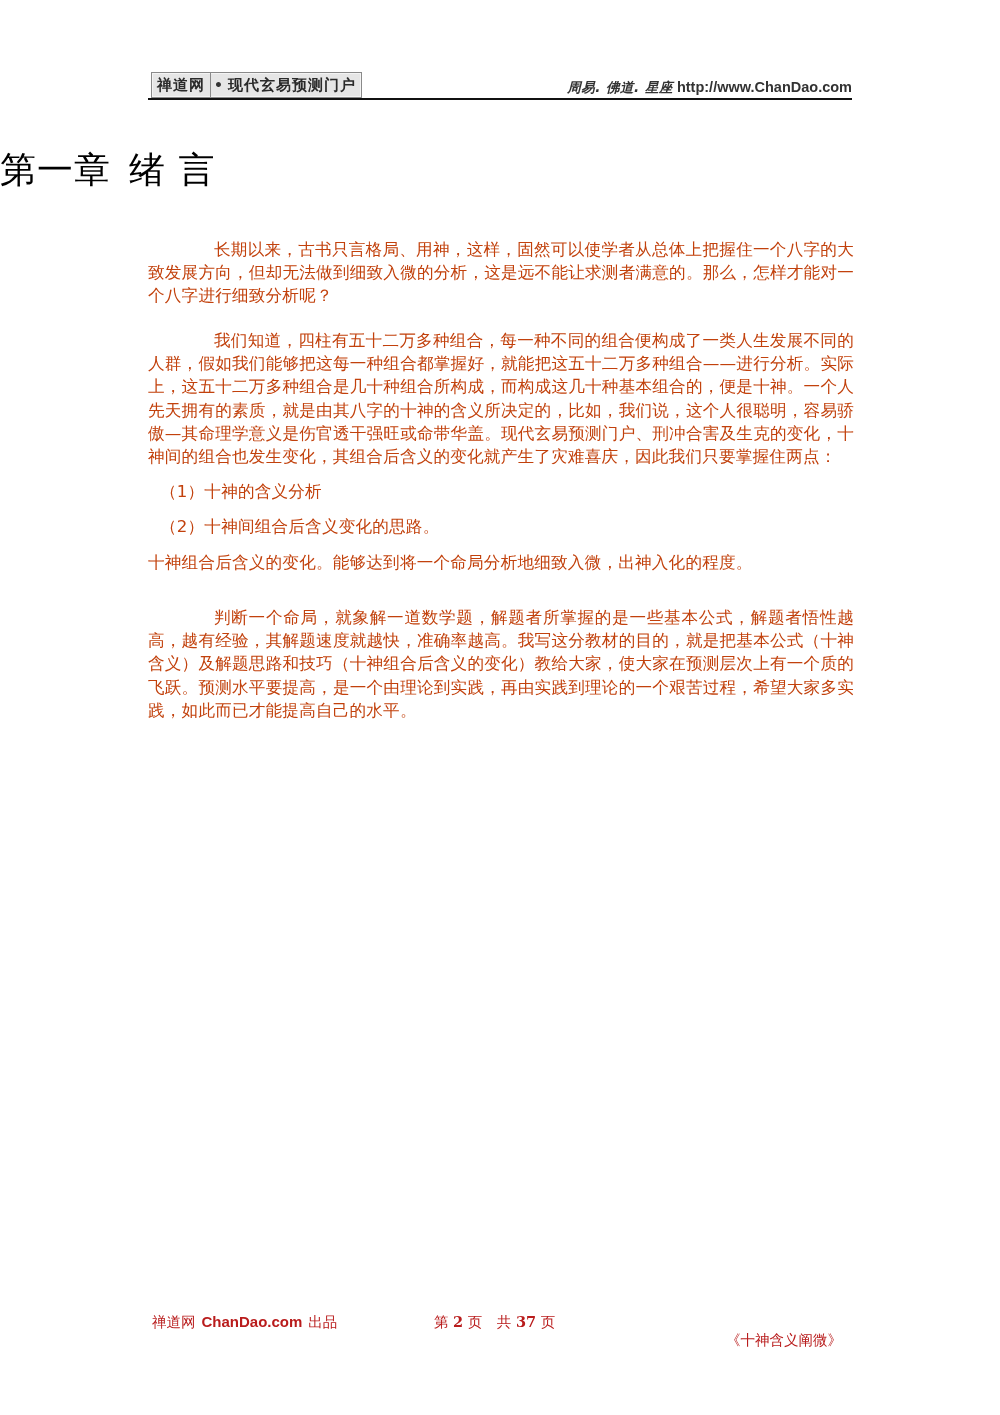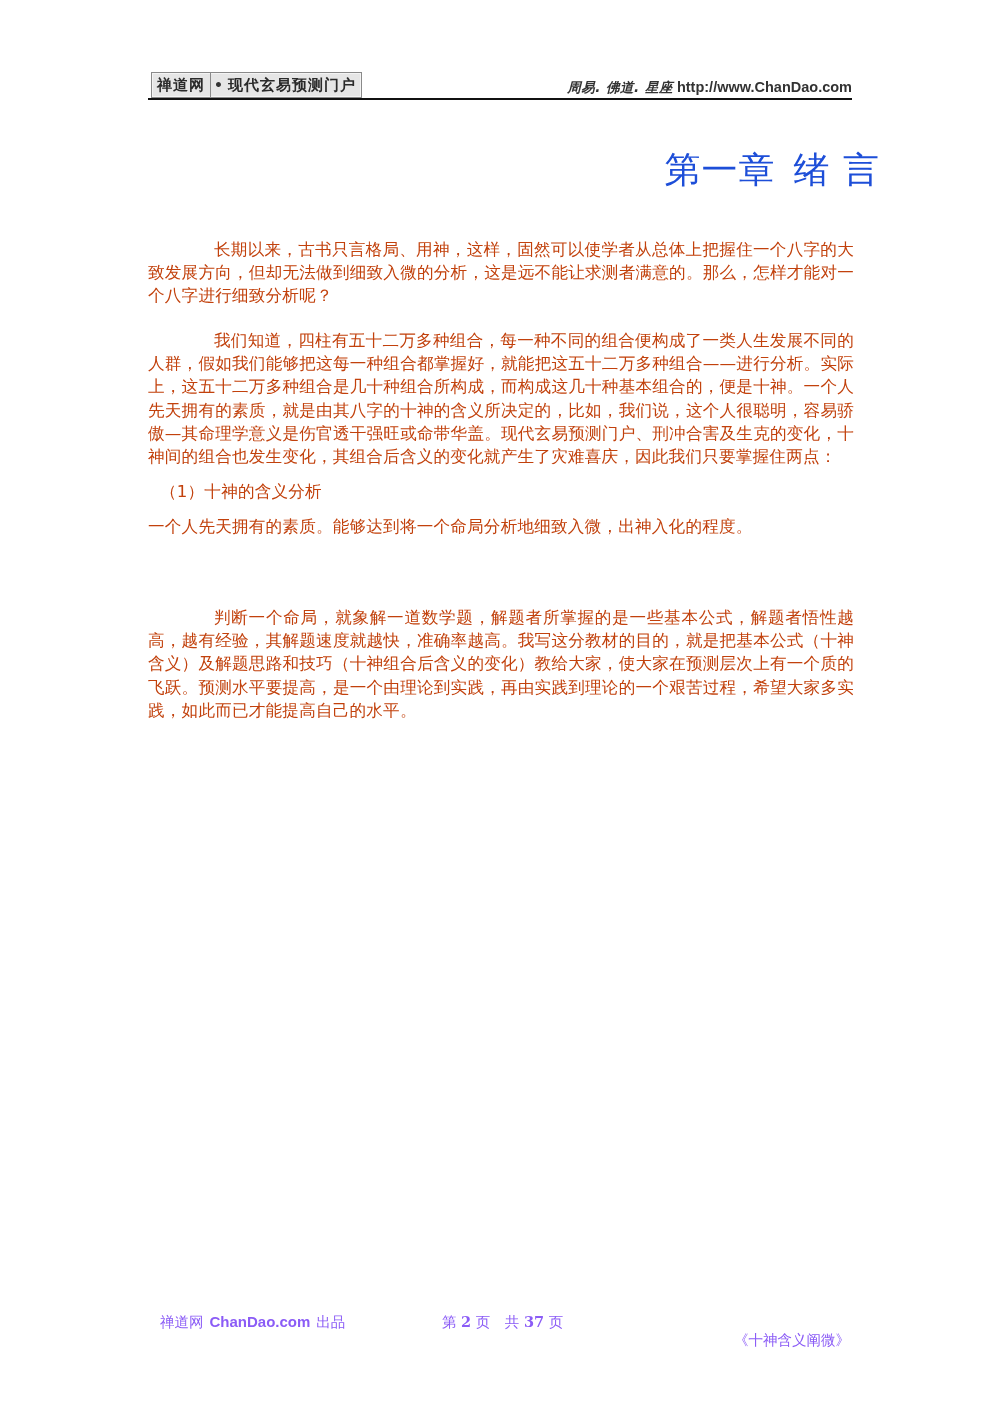--- a/index.html
+++ b/index.html
@@ -79,26 +79,26 @@
       top: 98px;
       width: 704px;
       height: 2px;
       background: #111111;
     }
     .chapter-title {
       position: absolute;
       left: 0;
       top: 122px;
       width: 880px;
-      text-align: right;
+      text-align: left;
       font-family: "DejaVu Sans", "Liberation Sans", sans-serif;
       font-size: 36px;
       font-weight: normal;
       letter-spacing: 1px;
-      color: #1d4ed8;
+      color: #000000;
       line-height: 48px;
     }
     .chapter-title span { display: inline-block; }
     .chapter-title .gap { width: 18px; }
     .body-text {
       position: absolute;
       left: 148px;
       width: 706px;
       font-family: "DejaVu Sans", "Liberation Sans", sans-serif;
       font-size: 16.6px;
@@ -118,27 +118,27 @@
     }
     .plain-line {
       margin: 0;
       text-indent: 0;
     }
     #para1 { top: 238px; }
     #para2 { top: 329px; }
     #para3 { top: 606px; }
     .footer {
       position: absolute;
-      left: 160px;
+      left: 152px;
       top: 1310px;
       width: 700px;
       height: 24px;
       font-family: "DejaVu Serif", "Liberation Serif", serif;
       font-size: 14.5px;
-      color: #8b5cf6;
+      color: #b91c1c;
       line-height: 24px;
     }
     .footer-left {
       position: absolute;
       left: 0;
       top: 0;
       white-space: nowrap;
     }
     .footer-left .site {
       font-family: "Liberation Sans", "DejaVu Sans", sans-serif;
@@ -182,21 +182,22 @@
   <span>第一章</span><span class="gap"></span><span>绪 言</span>
 </h1>
 
 <div class="body-text" id="para1">
   <p class="para">长期以来，古书只言格局、用神，这样，固然可以使学者从总体上把握住一个八字的大致发展方向，但却无法做到细致入微的分析，这是远不能让求测者满意的。那么，怎样才能对一个八字进行细致分析呢？</p>
 </div>
 
 <div class="body-text" id="para2">
   <p class="para">我们知道，四柱有五十二万多种组合，每一种不同的组合便构成了一类人生发展不同的人群，假如我们能够把这每一种组合都掌握好，就能把这五十二万多种组合——进行分析。实际上，这五十二万多种组合是几十种组合所构成，而构成这几十种基本组合的，便是十神。一个人先天拥有的素质，就是由其八字的十神的含义所决定的，比如，我们说，这个人很聪明，容易骄傲—其命理学意义是伤官透干强旺或命带华盖。现代玄易预测门户、刑冲合害及生克的变化，十神间的组合也发生变化，其组合后含义的变化就产生了灾难喜庆，因此我们只要掌握住两点：</p>
   <p class="list-line">（1）十神的含义分析</p>
-  <p class="plain-line">一个人先天拥有的素质。能够达到将一个命局分析地细致入微，出神入化的程度。</p>
+  <p class="list-line">（2）十神间组合后含义变化的思路。</p>
+  <p class="plain-line">十神组合后含义的变化。能够达到将一个命局分析地细致入微，出神入化的程度。</p>
 </div>
 
 <div class="body-text" id="para3">
   <p class="para">判断一个命局，就象解一道数学题，解题者所掌握的是一些基本公式，解题者悟性越高，越有经验，其解题速度就越快，准确率越高。我写这分教材的目的，就是把基本公式（十神含义）及解题思路和技巧（十神组合后含义的变化）教给大家，使大家在预测层次上有一个质的飞跃。预测水平要提高，是一个由理论到实践，再由实践到理论的一个艰苦过程，希望大家多实践，如此而已才能提高自己的水平。</p>
 </div>
 
 <div class="footer">
   <div class="footer-left">
     <span>禅道网</span><span class="site">ChanDao.com</span><span>出品</span>
   </div>

